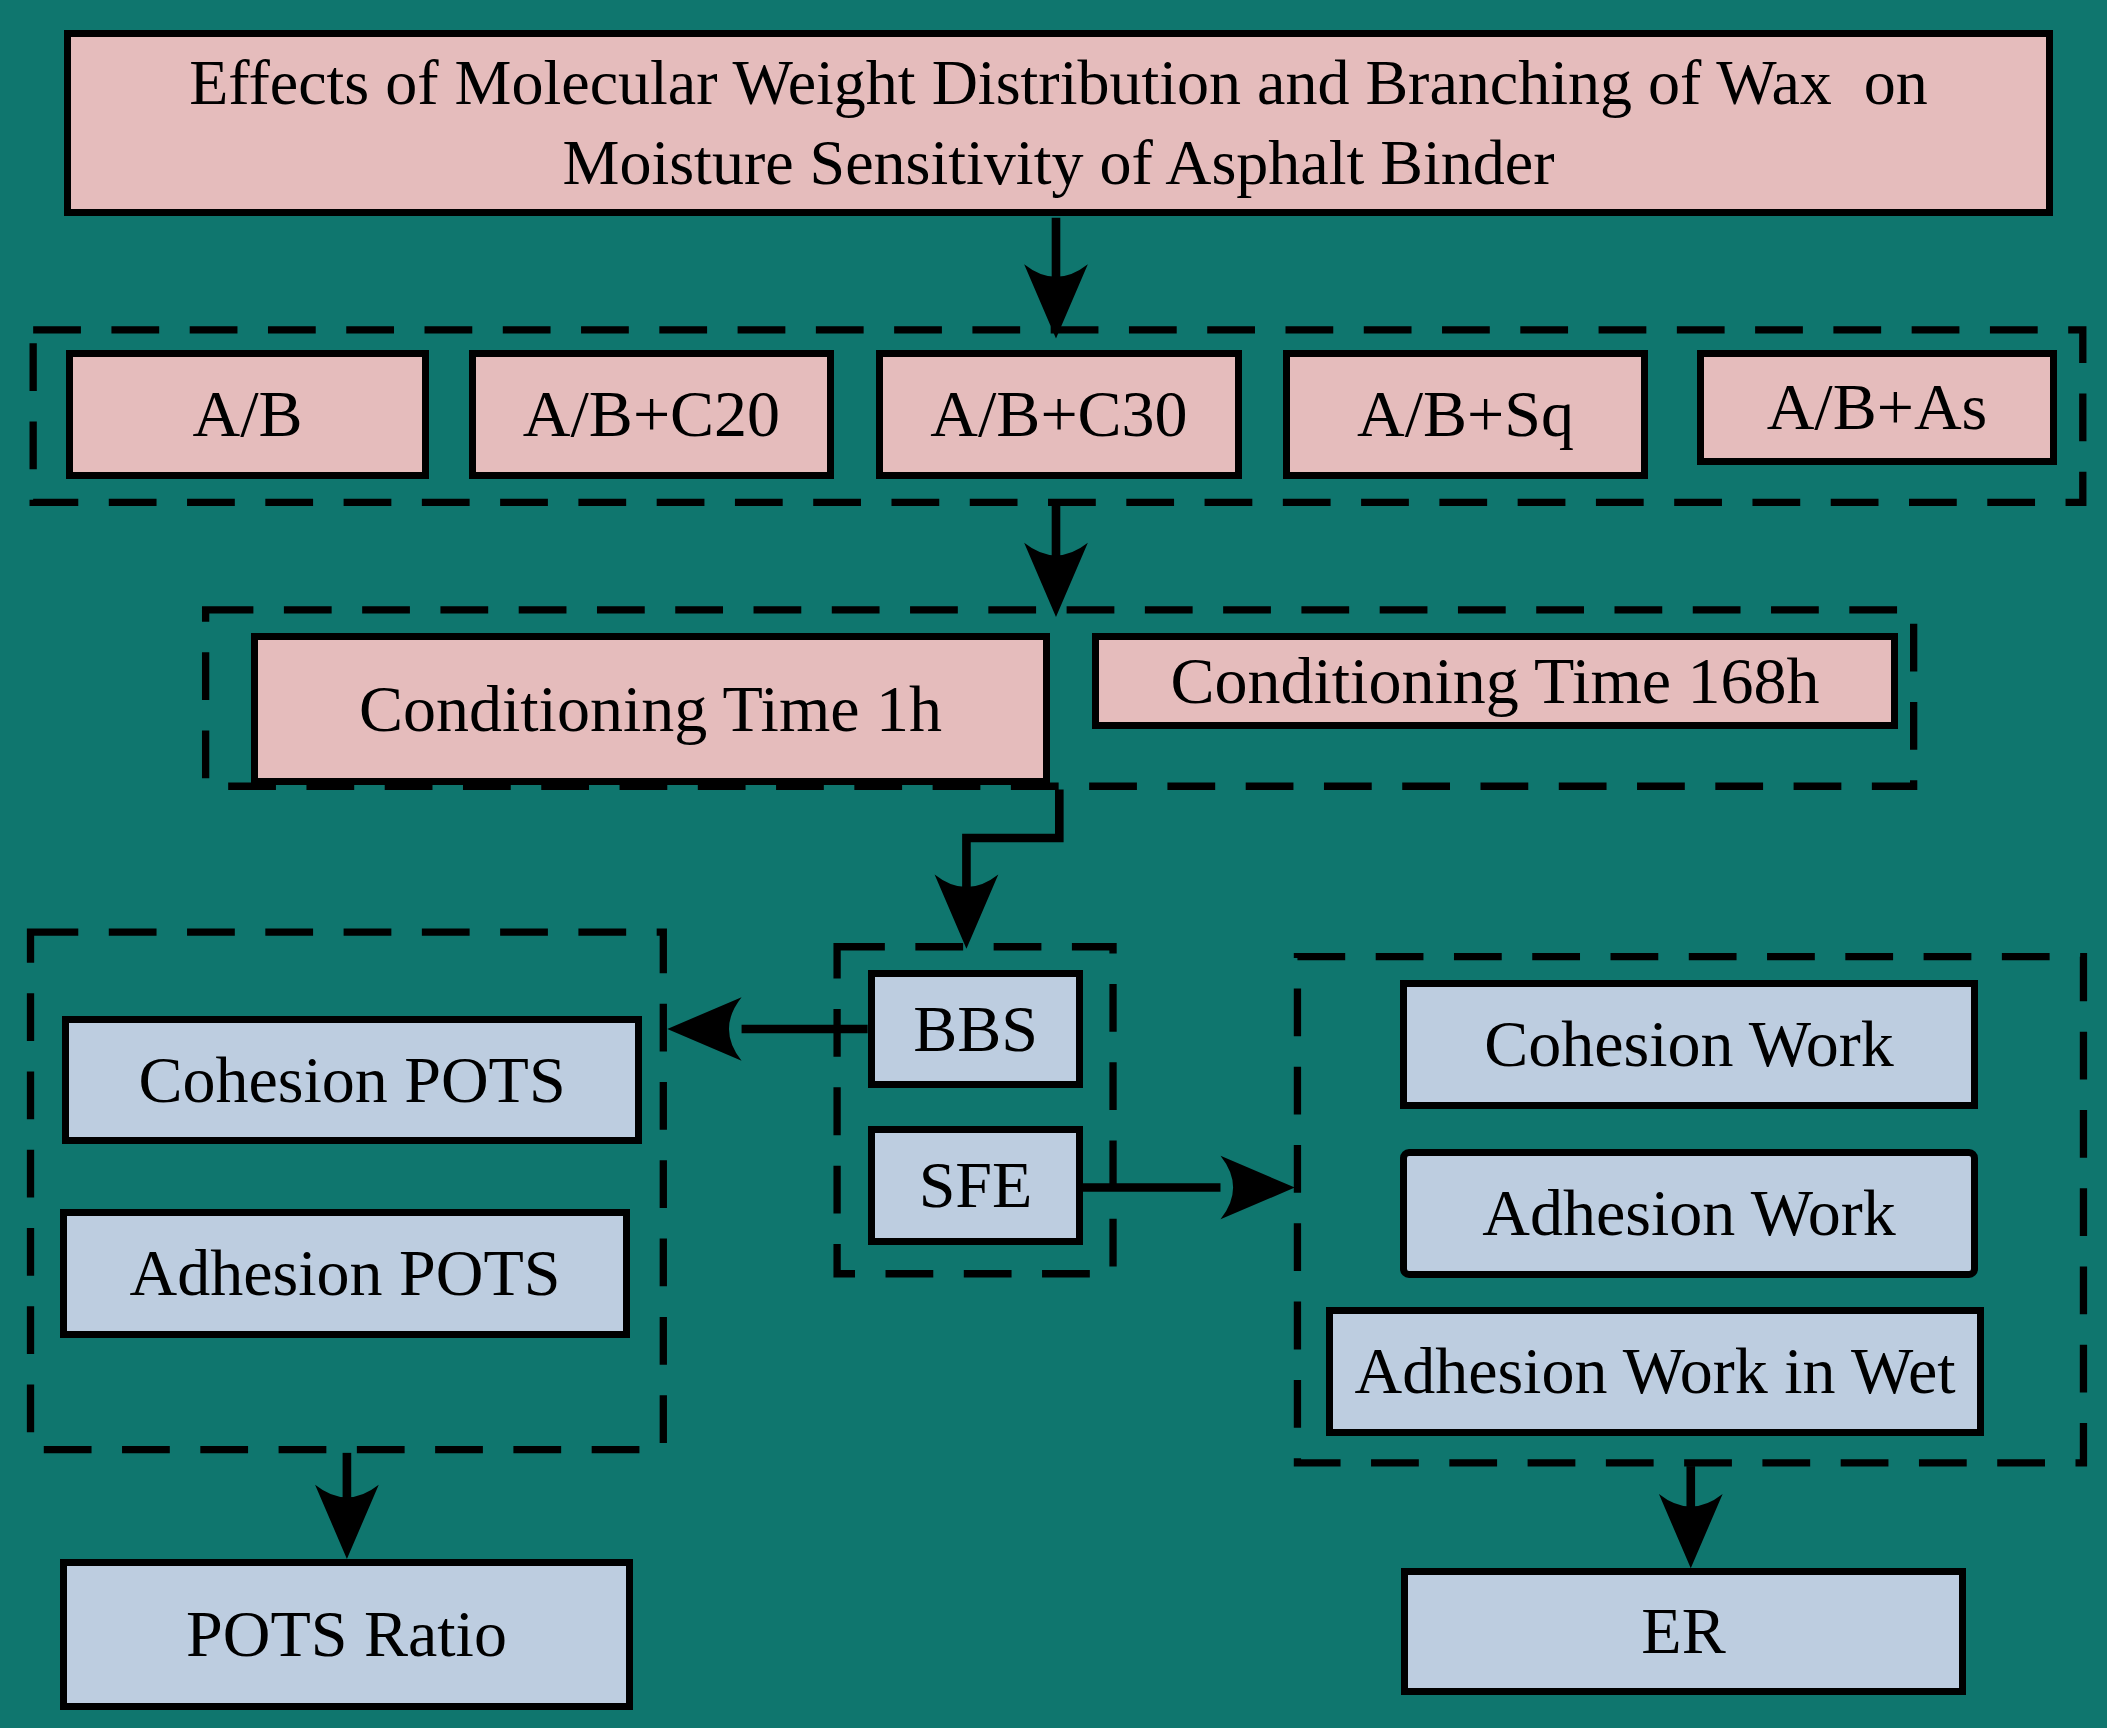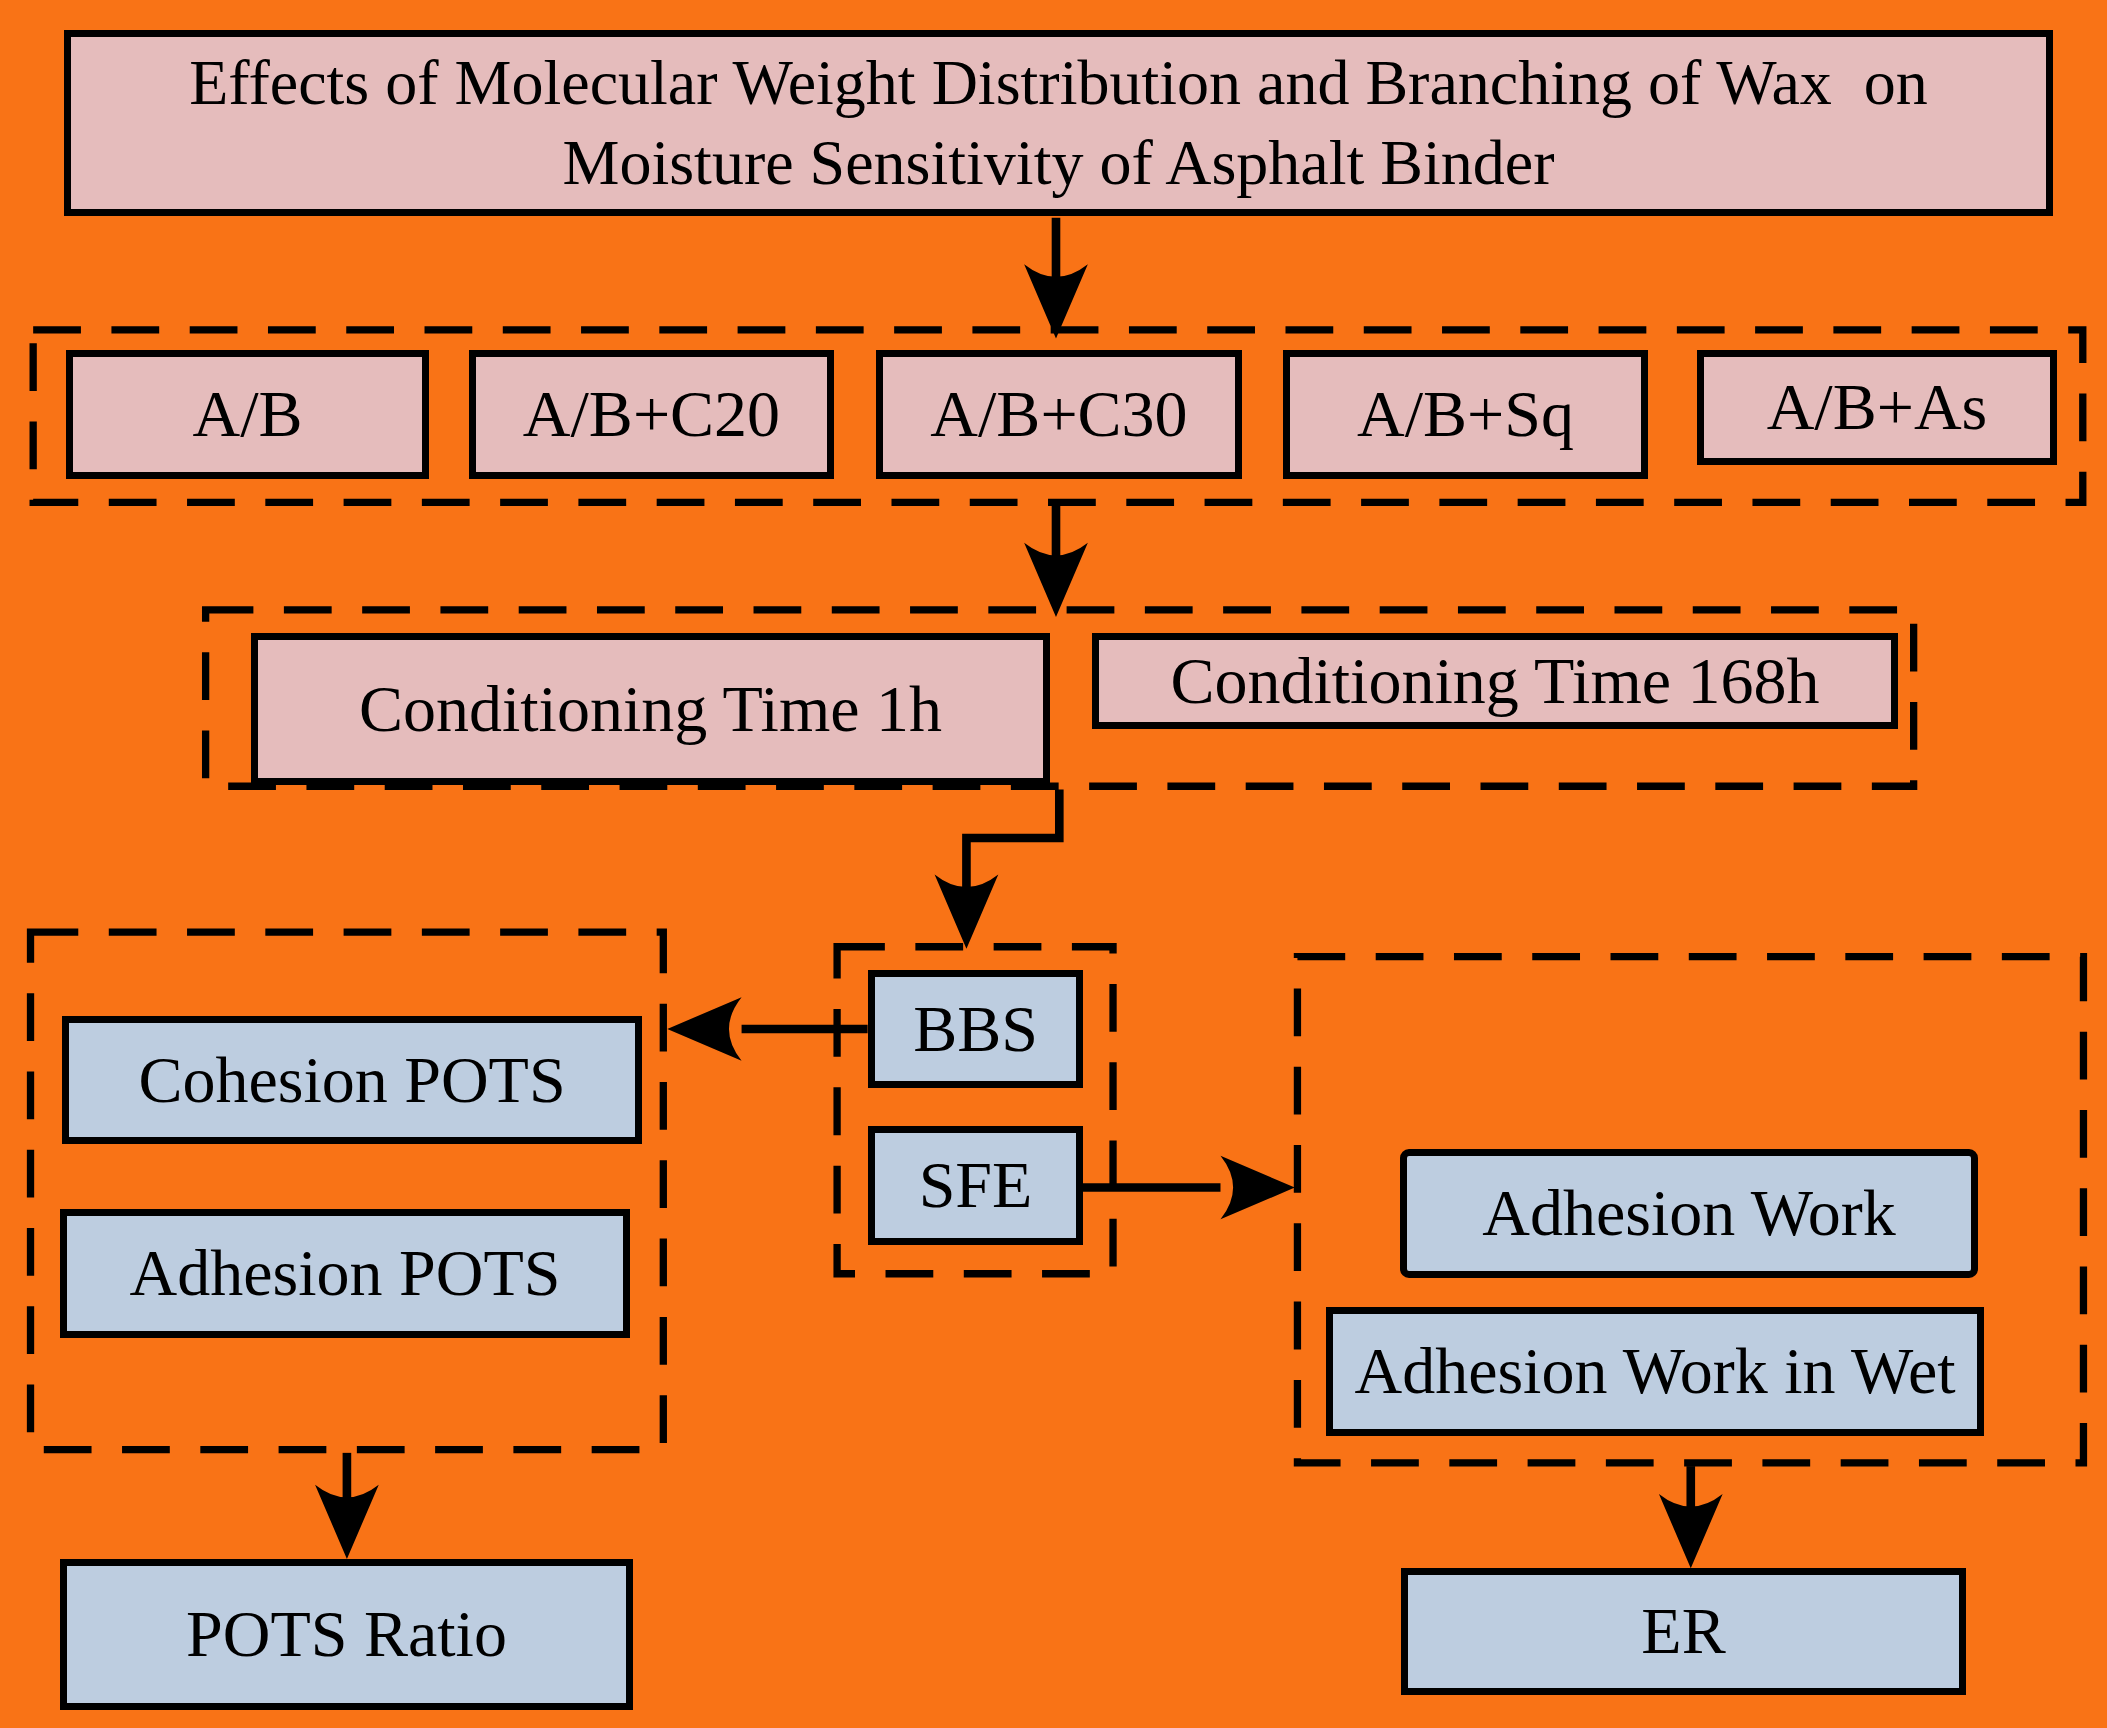--- a/index.html
+++ b/index.html
@@ -75,21 +75,21 @@
     stroke-width: 13;
   }
   .head {
     fill: #000000;
     stroke: none;
   }
 </style>
 </head>
 <body>
 
-<div id="canvas" style="--pink: #e5bcbc; --blue: #bdcde0; background: #f97316;">
+<div id="canvas" style="--pink: #e5bcbc; --blue: #bdcde0; background: #0f766e;">
 
   <svg id="connector-layer" viewBox="0 0 3178 2606" xmlns="http://www.w3.org/2000/svg">
 
     <rect class="dashed-rect" x="50" y="497" width="3090" height="260"></rect>
     <rect class="dashed-rect" x="310" y="919" width="2575" height="266"></rect>
     <rect class="dashed-rect" x="1262" y="1427" width="416" height="493"></rect>
     <rect class="dashed-rect" x="46" y="1405" width="954" height="780"></rect>
     <rect class="dashed-rect" x="1956" y="1442" width="1185" height="763"></rect>
 
     <path class="stem" d="M1592,328 L1592,445"></path>
@@ -128,18 +128,19 @@
   <div class="box pink label" id="conditioning-box-1h">Conditioning Time 1h</div>
   <div class="box pink label" id="conditioning-box-168h">Conditioning Time 168h</div>
 
   <div class="box blue label" id="sfe-box">SFE</div>
   <div class="box blue label" id="bbs-box">BBS</div>
 
   <div class="box blue label" id="cohesion-pots-box">Cohesion POTS</div>
   <div class="box blue label" id="adhesion-pots-box">Adhesion POTS</div>
   <div class="box blue label" id="pots-ratio-box">POTS Ratio</div>
 
+  <div class="box blue label" id="cohesion-work-box">Cohesion Work</div>
   <div class="box blue label" id="adhesion-work-box">Adhesion Work</div>
   <div class="box blue label" id="adhesion-work-wet-box">Adhesion Work in Wet</div>
   <div class="box blue label" id="er-box">ER</div>
 
 </div>
 
 
 </body></html>

